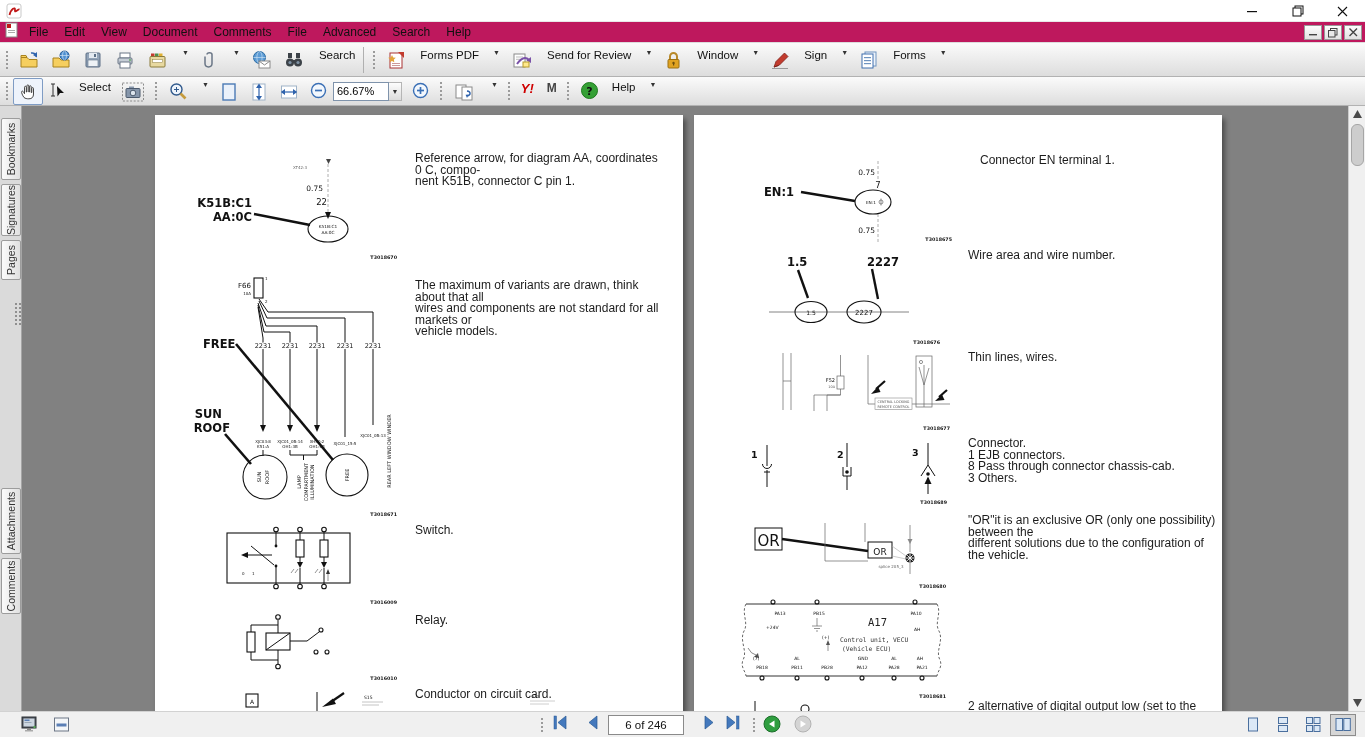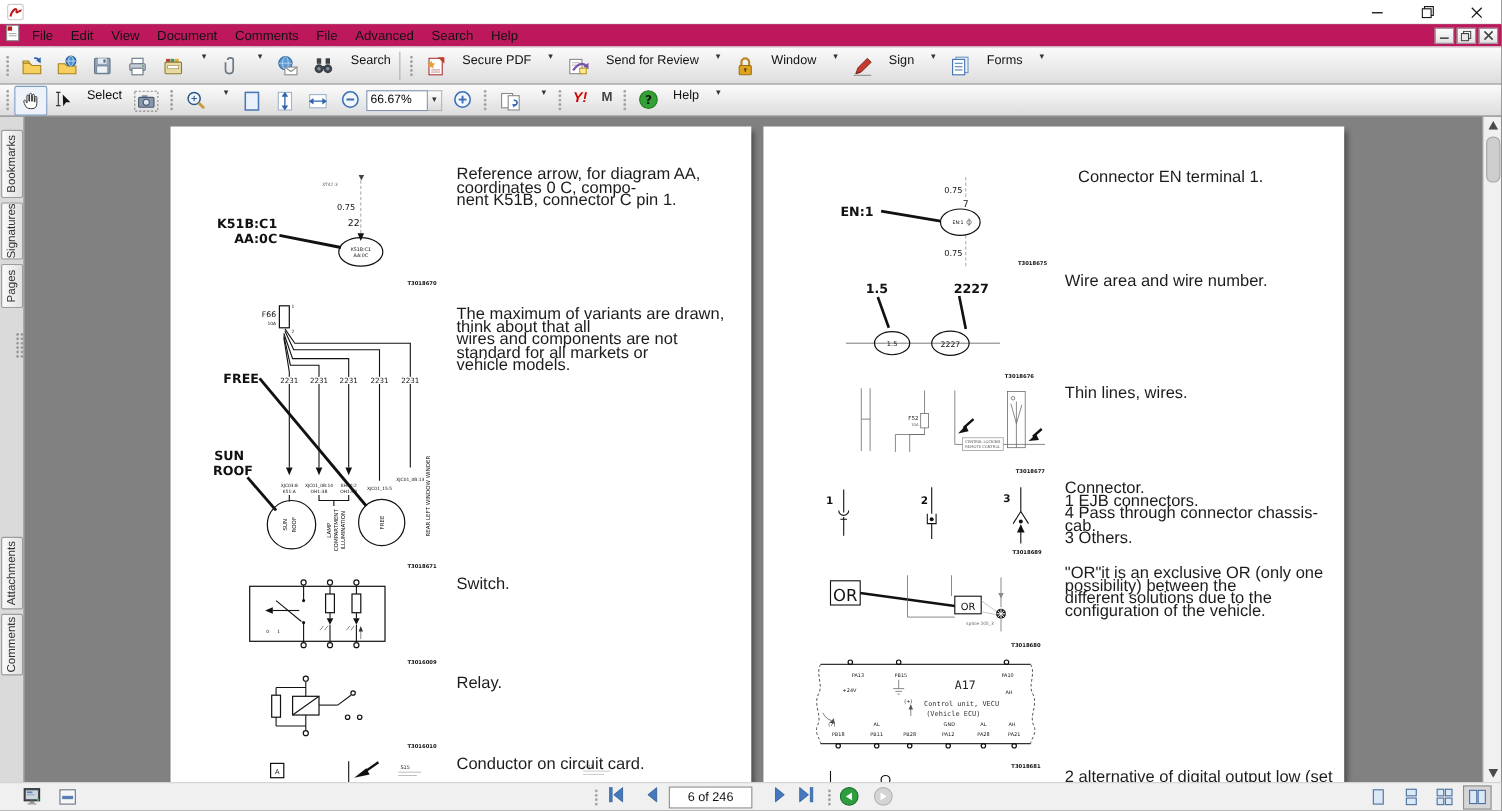--- a/index.html
+++ b/index.html
@@ -33,21 +33,21 @@
 
 #main{position:absolute;left:0;top:106px;width:1365px;height:605px;background:#818181;overflow:hidden}
 #sidebar{position:absolute;left:0;top:0;width:22px;height:605px;background:#dadada;border-right:1px solid #a5a5a5}
 .side-tab{position:absolute;left:1px;width:20px;background:linear-gradient(90deg,#fbfbfb,#e0e0e0);border:1px solid #9c9c9c;border-radius:2px}
 .side-tab span{position:absolute;left:50%;top:50%;transform:translate(-50%,-50%) rotate(-90deg);font-size:10.5px;color:#333;white-space:nowrap}
 #side-splitter{position:absolute;left:14px;top:196px;width:7px;height:24px;background-image:radial-gradient(circle,#8f8f8f 1px,transparent 1.2px);background-size:4px 4px}
 .page{position:absolute;top:9px;width:528px;height:596px;background:#fff;box-shadow:3px 4px 5px rgba(0,0,0,.42);overflow:hidden}
 #page-left{left:155px}
 #page-right{left:694px}
 .psvg{position:absolute;left:0;top:0}
-.ptext{position:absolute;font-size:15px;line-height:11.6px;color:#1c1c1c;width:250px}
+.ptext{position:absolute;font-size:12px;line-height:11.6px;color:#1c1c1c;width:250px}
 
 svg text{font-family:"DejaVu Sans",sans-serif;fill:#111}
 .t34{font-size:3.4px;fill:#555}.t4{font-size:4px}.t43{font-size:4.3px}.t45{font-size:4.5px}
 .t5{font-size:5px}.t6{font-size:6px}.t65{font-size:6.5px}.t7{font-size:7px}
 .t75{font-size:7.5px}.t85{font-size:8.5px}
 .b10{font-size:9.5px;font-weight:700}.b12{font-size:11.5px;font-weight:700}
 .code{font-size:4.8px;font-weight:700}
 .or-lg{font-size:15px}.or-sm{font-size:9px}
 .a17{font-size:10.5px;font-family:"DejaVu Sans Mono",monospace;fill:#222}
 .ecu{font-size:6.3px;font-family:"DejaVu Sans Mono",monospace;fill:#333}
@@ -206,21 +206,21 @@
   <div class="vsep"></div>
   <div class="grip"></div>
   <div class="tbtn">
       <svg width="22" height="22">
         <rect x="5" y="4" width="12" height="15" fill="#fff" stroke="#a33"></rect>
         <polygon points="13,3 19,3 19,9" fill="#c23b2e"></polygon>
         <polygon points="7,6 8.2,8.4 10.8,8.8 8.9,10.6 9.3,13.2 7,12 4.7,13.2 5.1,10.6 3.2,8.8 5.8,8.4" fill="#e2a33b"></polygon>
         <rect x="7" y="14" width="8" height="1" fill="#c99"></rect>
         <rect x="7" y="16" width="8" height="1" fill="#c99"></rect>
       </svg>
-      <span>Secure PDF</span>
+      <span>Forms PDF</span>
       <span class="drop">▼</span>
     </div>
   <div class="tbtn">
       <svg width="24" height="22">
         <rect x="4" y="5" width="11" height="13" fill="#fff" stroke="#8a8a8a"></rect>
         <rect x="6" y="7.5" width="7" height="1" fill="#bbb"></rect>
         <rect x="6" y="9.8" width="7" height="1" fill="#bbb"></rect>
         <path d="M7 15 c5-7 9-7 12-4" stroke="#7a52a8" stroke-width="2" fill="none"></path>
         <polygon points="21,8 21,14 16.5,11.5" fill="#7a52a8"></polygon>
         <rect x="13" y="13" width="6" height="5" fill="#ffe98c" stroke="#b89b2f"></rect>
@@ -651,21 +651,21 @@
       </div>
     <div class="ptext" style="left:274px;top:135px">
         <div>Wire area and wire number.</div>
       </div>
     <div class="ptext" style="left:274px;top:237px">
         <div>Thin lines, wires.</div>
       </div>
     <div class="ptext" style="left:274px;top:323px">
       <div>Connector.</div>
         <div>1 EJB connectors.</div>
-      <div>4 Pass through connector chassis-cab.</div>
+      <div>8 Pass through connector chassis-cab.</div>
         <div>3 Others.</div>
     </div>
     <div class="ptext" style="left:274px;top:400px">
       <div>"OR"it is an exclusive OR (only one possibility) between the</div>
         <div>different solutions due to the configuration of the vehicle.</div>
     </div>
     <div class="ptext" style="left:274px;top:586px">
         <div>2 alternative of digital output low (set to the ground).</div>
       </div>
   </div>

